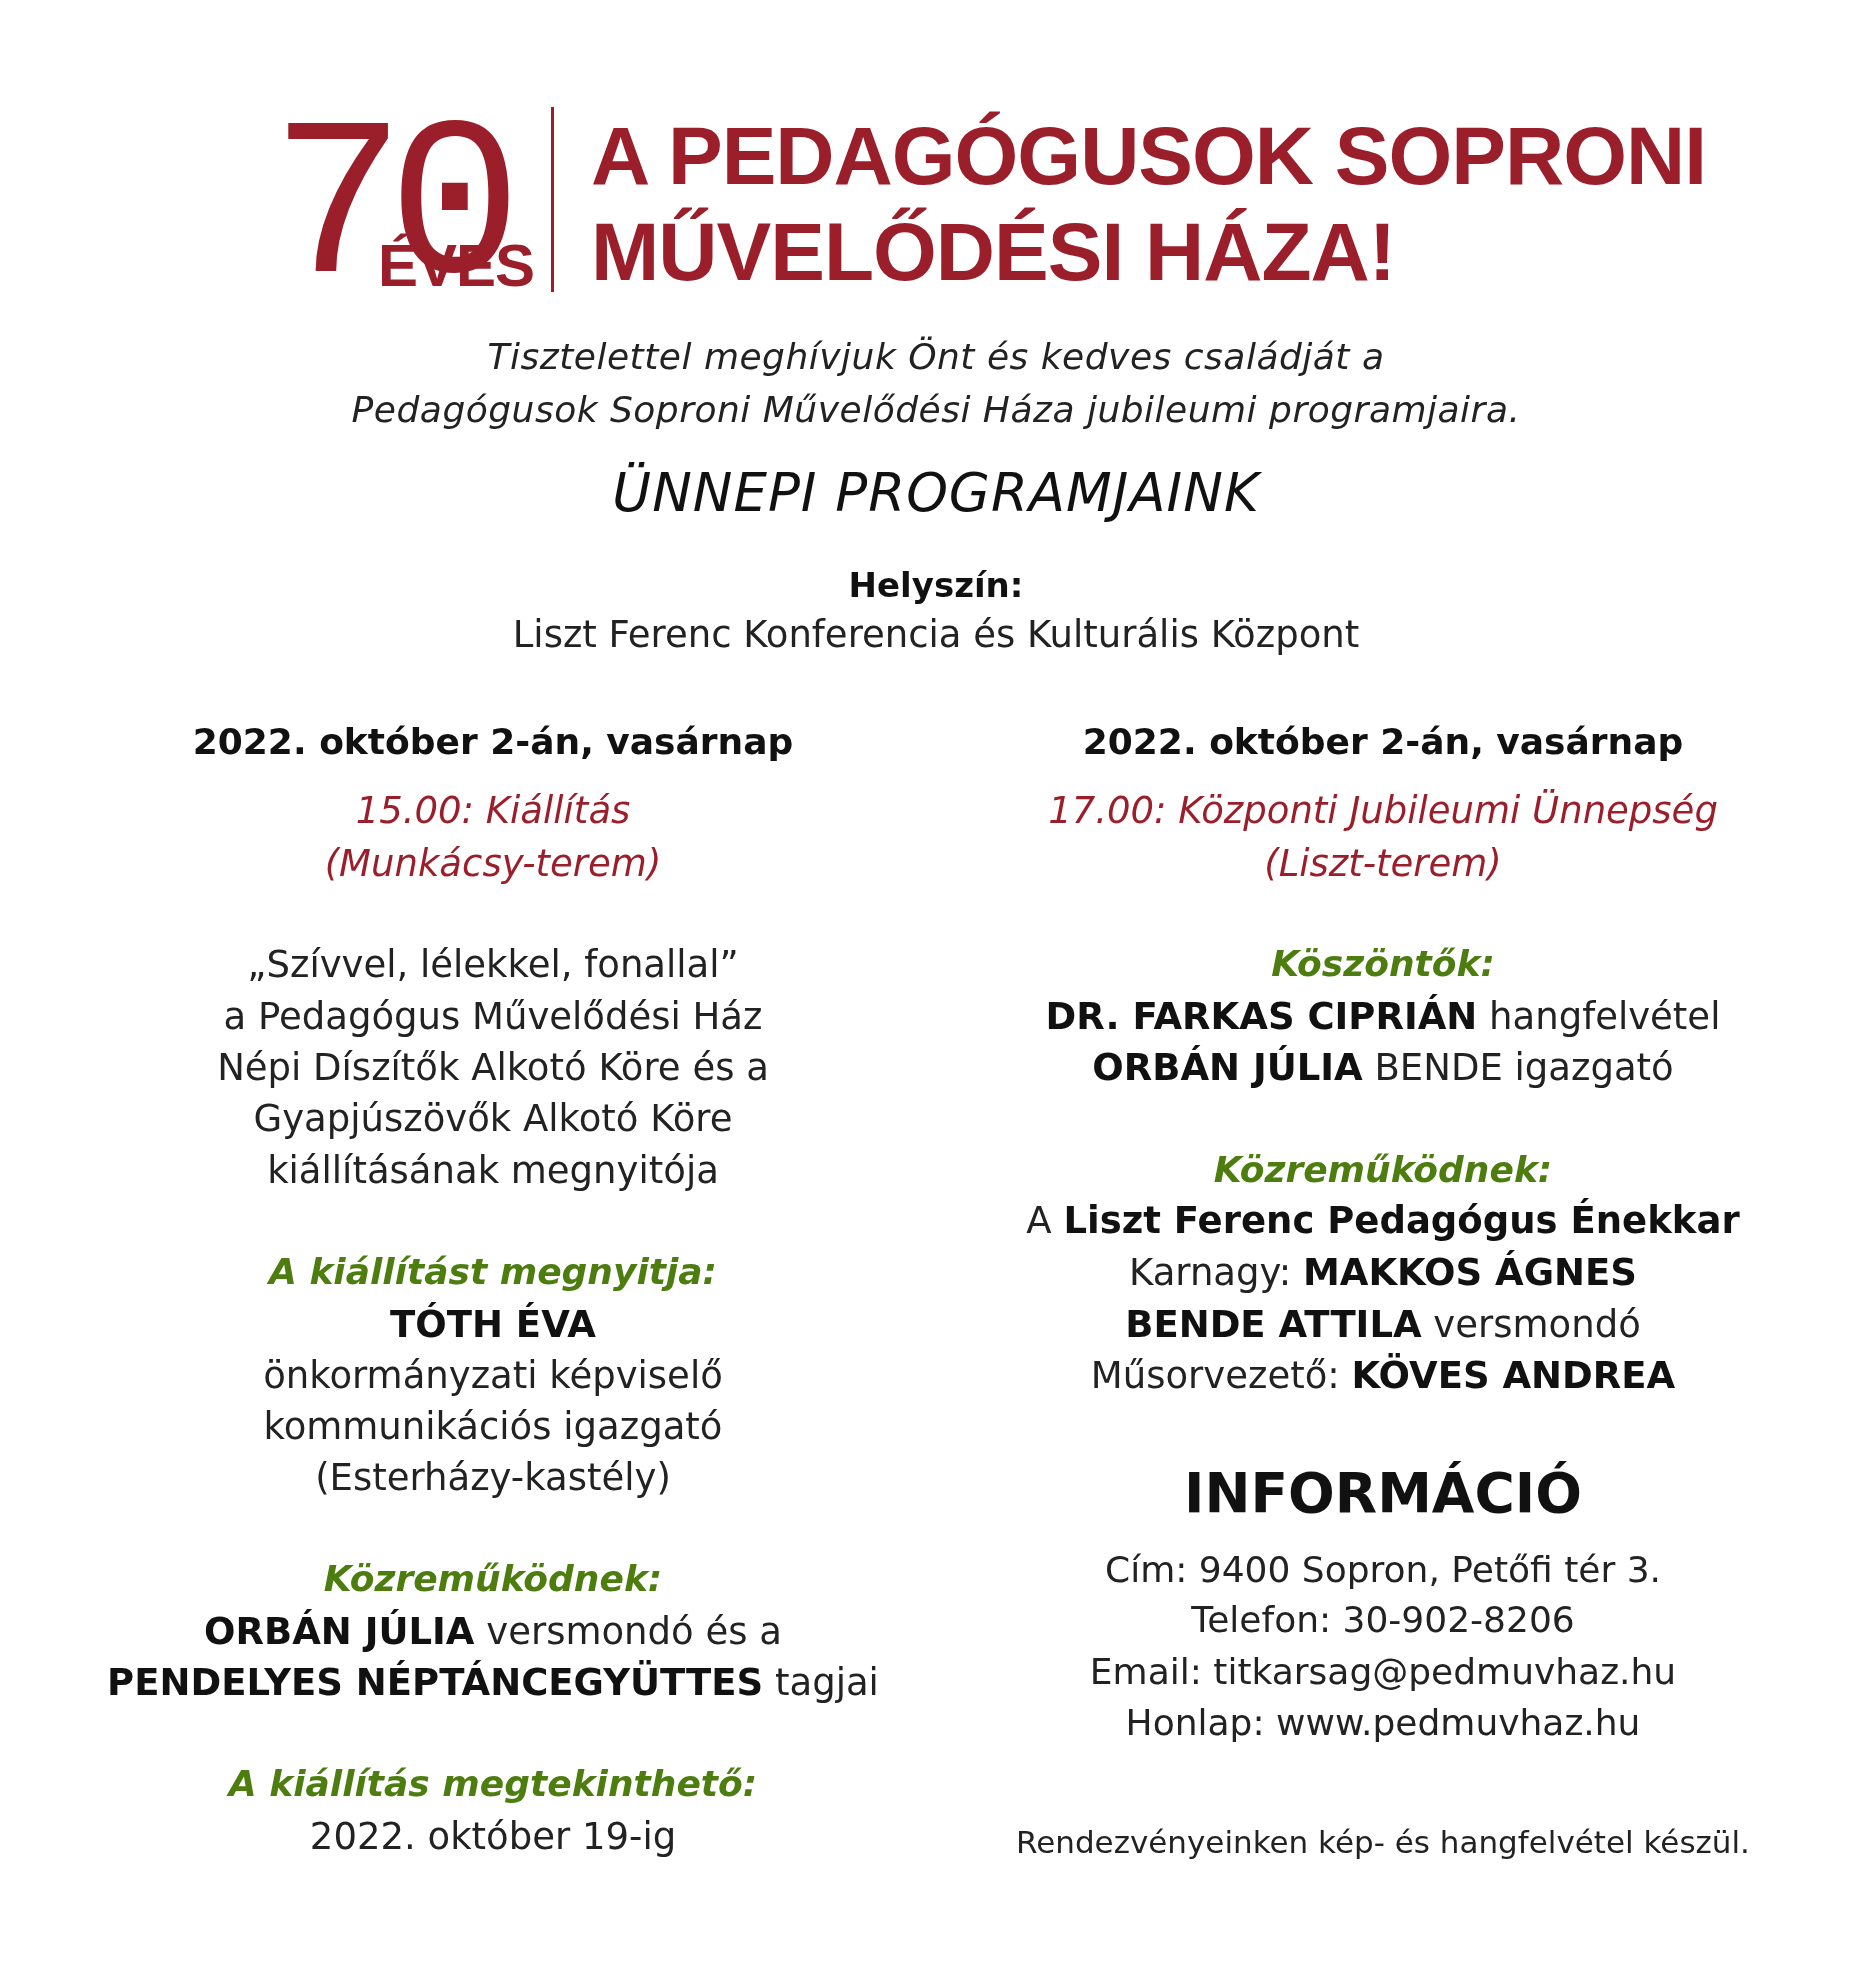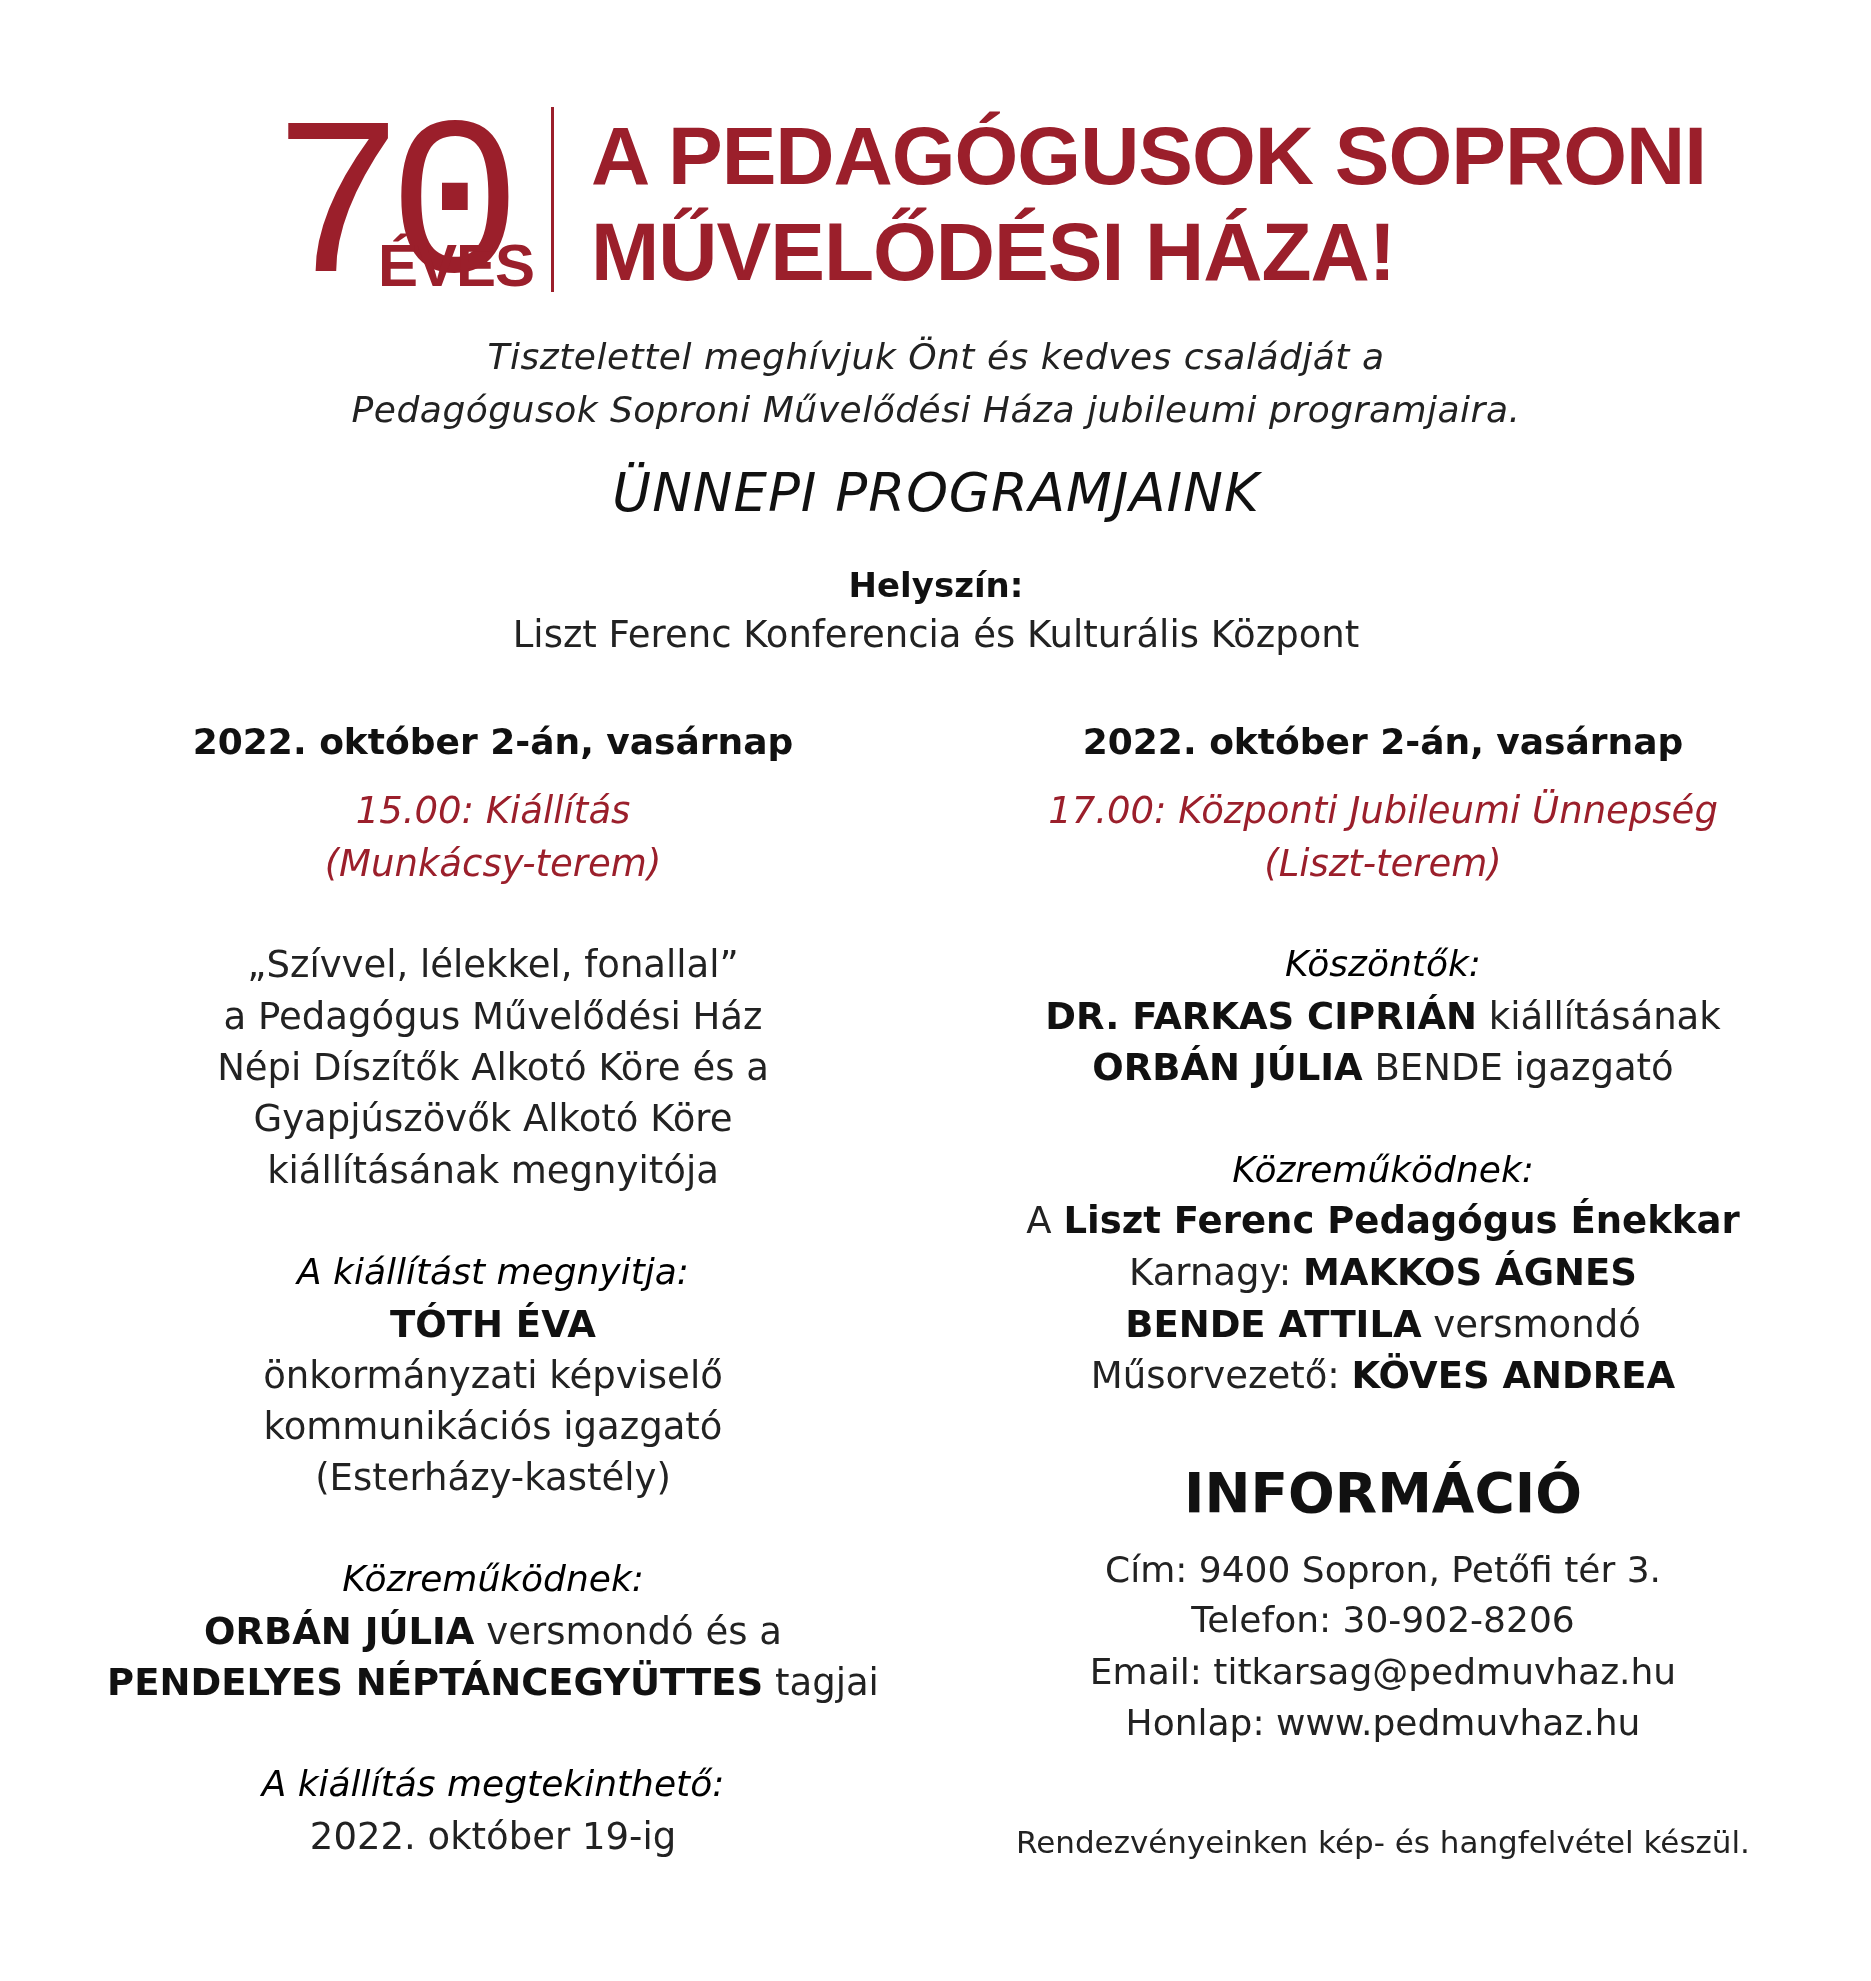--- a/index.html
+++ b/index.html
@@ -18,21 +18,21 @@
                 font-size: 82px; line-height: 1; color: #9b1f2b; letter-spacing: -1px; }
   .title-1 { top: 115px; }
   .title-2 { top: 211px; }
 
   .intro { font-style: italic; font-size: 36px; line-height: 1; color: #222; letter-spacing: 0.5px; }
   .section-title { font-style: italic; font-size: 53px; line-height: 1; color: #111; letter-spacing: 1px; }
   .label-bold { font-weight: bold; font-size: 34px; line-height: 1; color: #111; }
   .body { font-size: 37px; line-height: 1; color: #222; }
   .col-head { font-weight: bold; font-size: 36px; line-height: 1; color: #111; }
   .time { font-style: italic; font-size: 37px; line-height: 1; color: #9b1f2b; }
-  .ital { font-style: italic; font-size: 36px; line-height: 1; color: #000000; }
+  .ital { font-style: italic; font-size: 36px; line-height: 1; color: #4d7c0f; font-weight: bold; }
   .b { font-weight: bold; color: #111; }
   .info-title { font-weight: bold; font-size: 55px; line-height: 1; color: #111; }
   .info { font-size: 36px; line-height: 1; color: #222; }
   .note { font-size: 31px; line-height: 1; color: #222; }
 </style>
 </head>
 <body>
 
 <div>
   <div class="logo-70">70</div>
@@ -74,21 +74,21 @@
   <div class="abs center ital" style="left:493px; top:1766px;">A kiállítás megtekinthető:</div>
   <div class="abs center body" style="left:493px; top:1818px;">2022. október 19-ig</div>
 </div>
 
 <div>
   <div class="abs center col-head" style="left:1383px; top:724px;">2022. október 2-án, vasárnap</div>
   <div class="abs center time" style="left:1383px; top:792px;">17.00: Központi Jubileumi Ünnepség</div>
   <div class="abs center time" style="left:1383px; top:845px;">(Liszt-terem)</div>
 
   <div class="abs center ital" style="left:1383px; top:946px;">Köszöntők:</div>
-  <div class="abs center body" style="left:1383px; top:998px;"><span class="b" style="white-space: pre;">DR. FARKAS CIPRIÁN</span><span style="white-space: pre;"> kiállításának</span></div>
+  <div class="abs center body" style="left:1383px; top:998px;"><span class="b" style="white-space: pre;">DR. FARKAS CIPRIÁN</span><span style="white-space: pre;"> hangfelvétel</span></div>
   <div class="abs center body" style="left:1383px; top:1049px;"><span class="b" style="white-space: pre;">ORBÁN JÚLIA</span><span style="white-space: pre;"> BENDE igazgató</span></div>
 
   <div class="abs center ital" style="left:1383px; top:1152px;">Közreműködnek:</div>
   <div class="abs center body" style="left:1383px; top:1202px;"><span style="white-space: pre;">A </span><span class="b" style="white-space: pre;">Liszt Ferenc Pedagógus Énekkar</span></div>
   <div class="abs center body" style="left:1383px; top:1254px;"><span style="white-space: pre;">Karnagy: </span><span class="b" style="white-space: pre;">MAKKOS ÁGNES</span></div>
   <div class="abs center body" style="left:1383px; top:1306px;"><span class="b" style="white-space: pre;">BENDE ATTILA</span><span style="white-space: pre;"> versmondó</span></div>
   <div class="abs center body" style="left:1383px; top:1357px;"><span style="white-space: pre;">Műsorvezető: </span><span class="b" style="white-space: pre;">KÖVES ANDREA</span></div>
 
   <div class="abs center info-title" style="left:1383px; top:1466px;">INFORMÁCIÓ</div>
   <div class="abs center info" style="left:1383px; top:1552px;">Cím: 9400 Sopron, Petőfi tér 3.</div>

